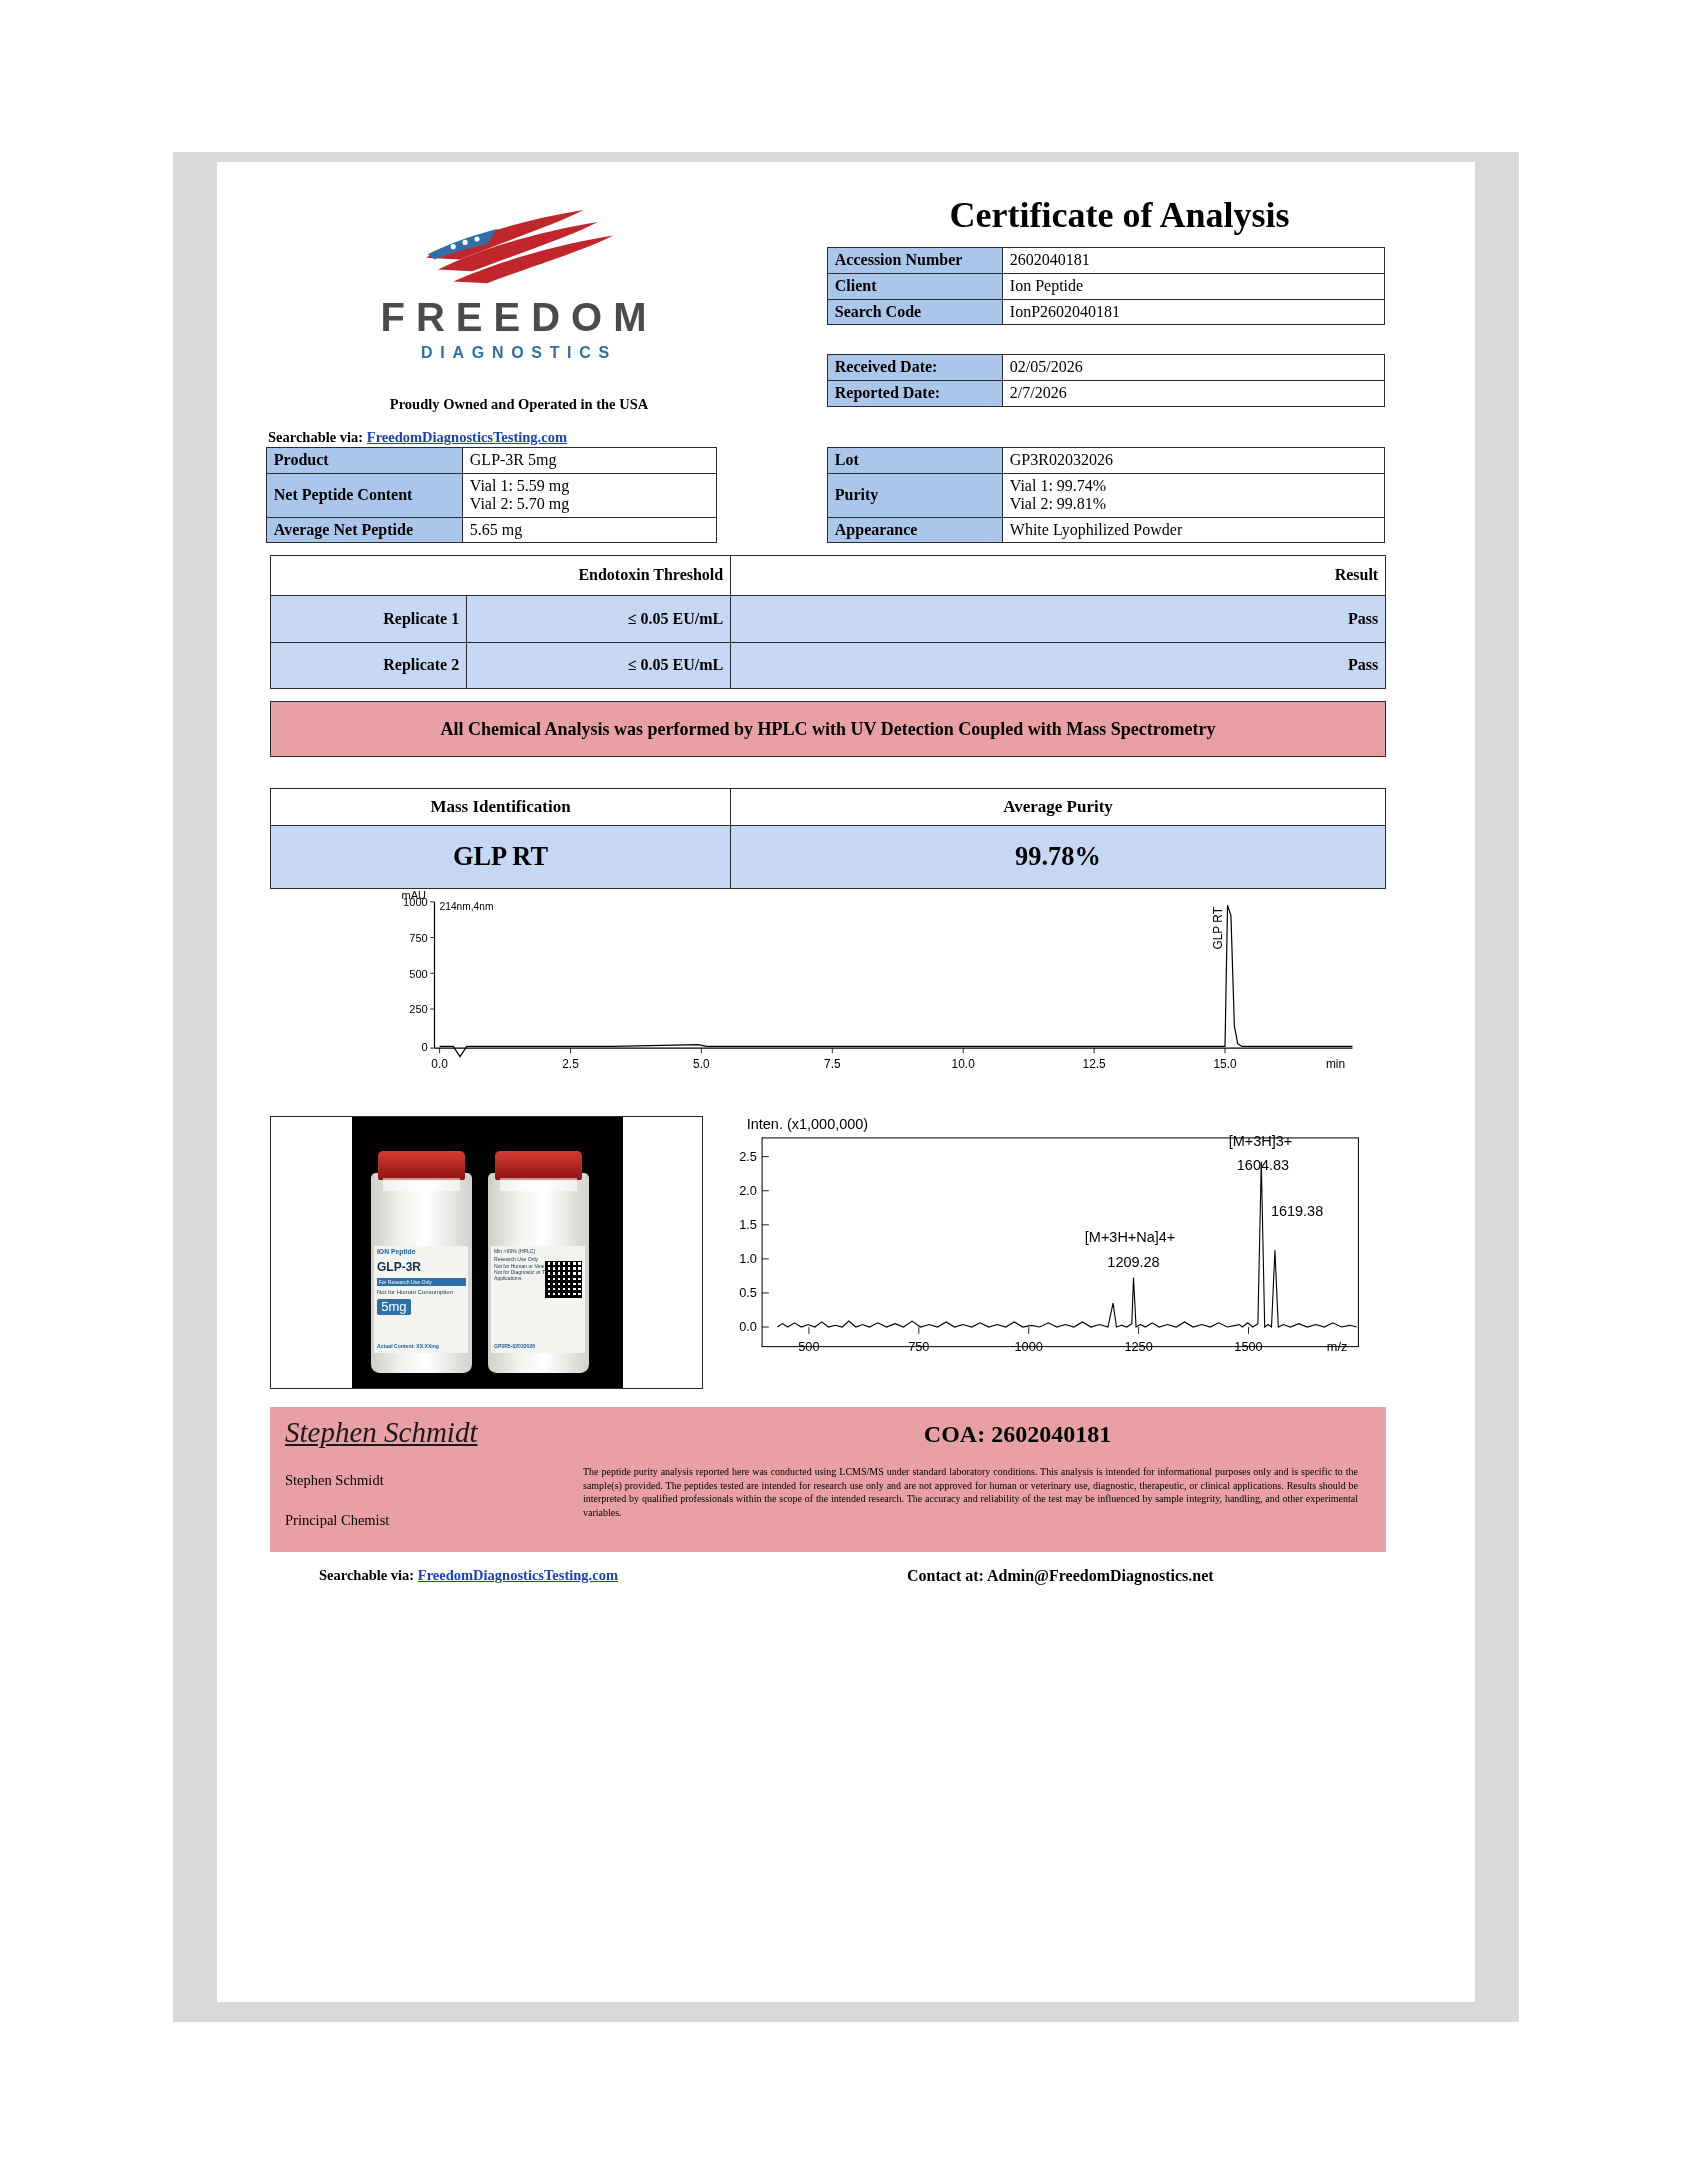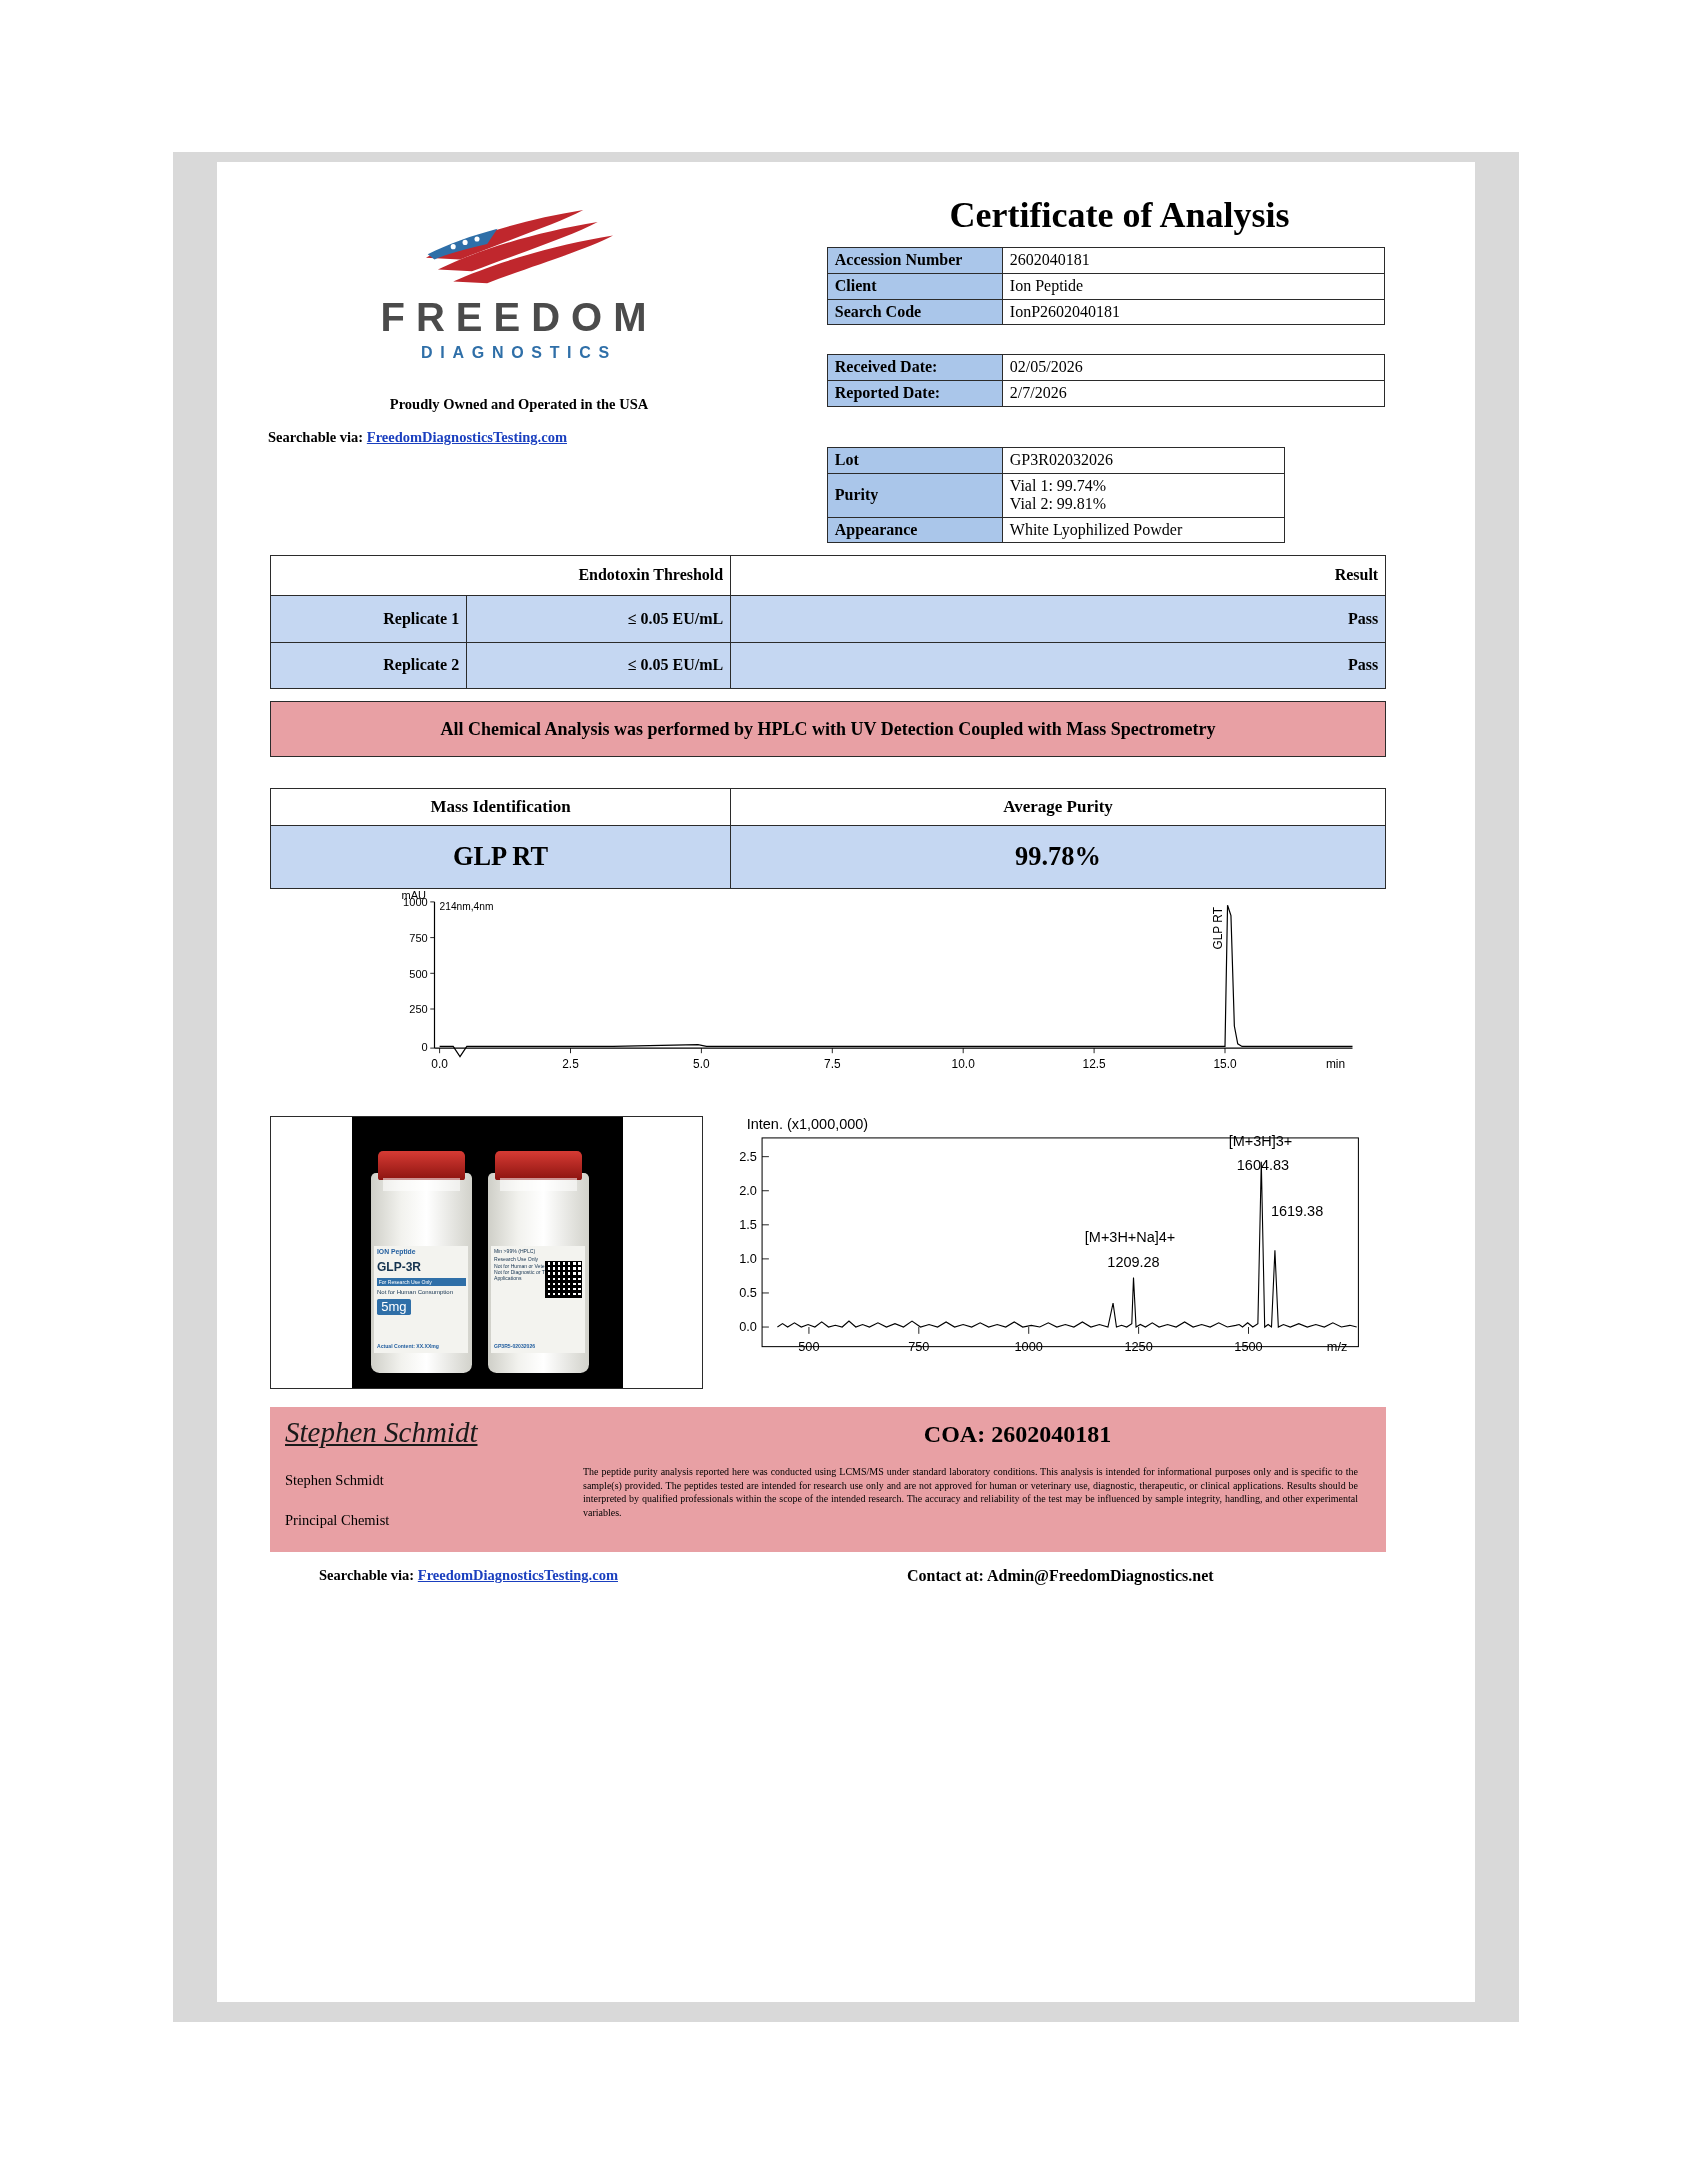--- a/index.html
+++ b/index.html
@@ -108,21 +108,21 @@
     background: #aac6ea;
     font-weight: bold;
   }
   td.val {
     background: #ffffff;
   }
 
   .tbl-accession { position: absolute; left: 610px; top: 85px; width: 558px; }
   .tbl-dates     { position: absolute; left: 610px; top: 192px; width: 558px; }
   .tbl-product   { position: absolute; left: 49px;  top: 285px; width: 451px; }
-  .tbl-lot       { position: absolute; left: 610px; top: 285px; width: 458px; }
+  .tbl-lot       { position: absolute; left: 610px; top: 285px; width: 558px; }
 
   
   .tbl-endo { position: absolute; left: 53px; top: 393px; width: 1116px; }
   .tbl-endo td {
     background: #c5d7f2;
     text-align: right;
     font-weight: bold;
     font-size: 17px;
     height: 39px;
   }
@@ -402,20 +402,41 @@
       <td class="hdr">Received Date:</td>
       <td class="val">02/05/2026</td>
     </tr>
     <tr>
       <td class="hdr">Reported Date:</td>
       <td class="val">2/7/2026</td>
     </tr>
   </tbody>
     </table>
 
+  <table class="t tbl-product">
+    <colgroup>
+        <col style="width:196px">
+        <col>
+      </colgroup>
+    <tbody>
+        <tr>
+      <td class="hdr">Product</td>
+      <td class="val">GLP-3R 5mg</td>
+    </tr>
+    <tr>
+      <td class="hdr">Net Peptide Content</td>
+      <td class="val" style="white-space:pre-line">Vial 1: 5.59 mg
+Vial 2: 5.70 mg</td>
+    </tr>
+    <tr>
+      <td class="hdr">Average Net Peptide</td>
+      <td class="val">5.65 mg</td>
+    </tr>
+  </tbody>
+    </table>
 
   <table class="t tbl-lot">
     <colgroup>
         <col style="width:175px">
         <col>
       </colgroup>
     <tbody>
         <tr>
       <td class="hdr">Lot</td>
       <td class="val">GP3R02032026</td>

